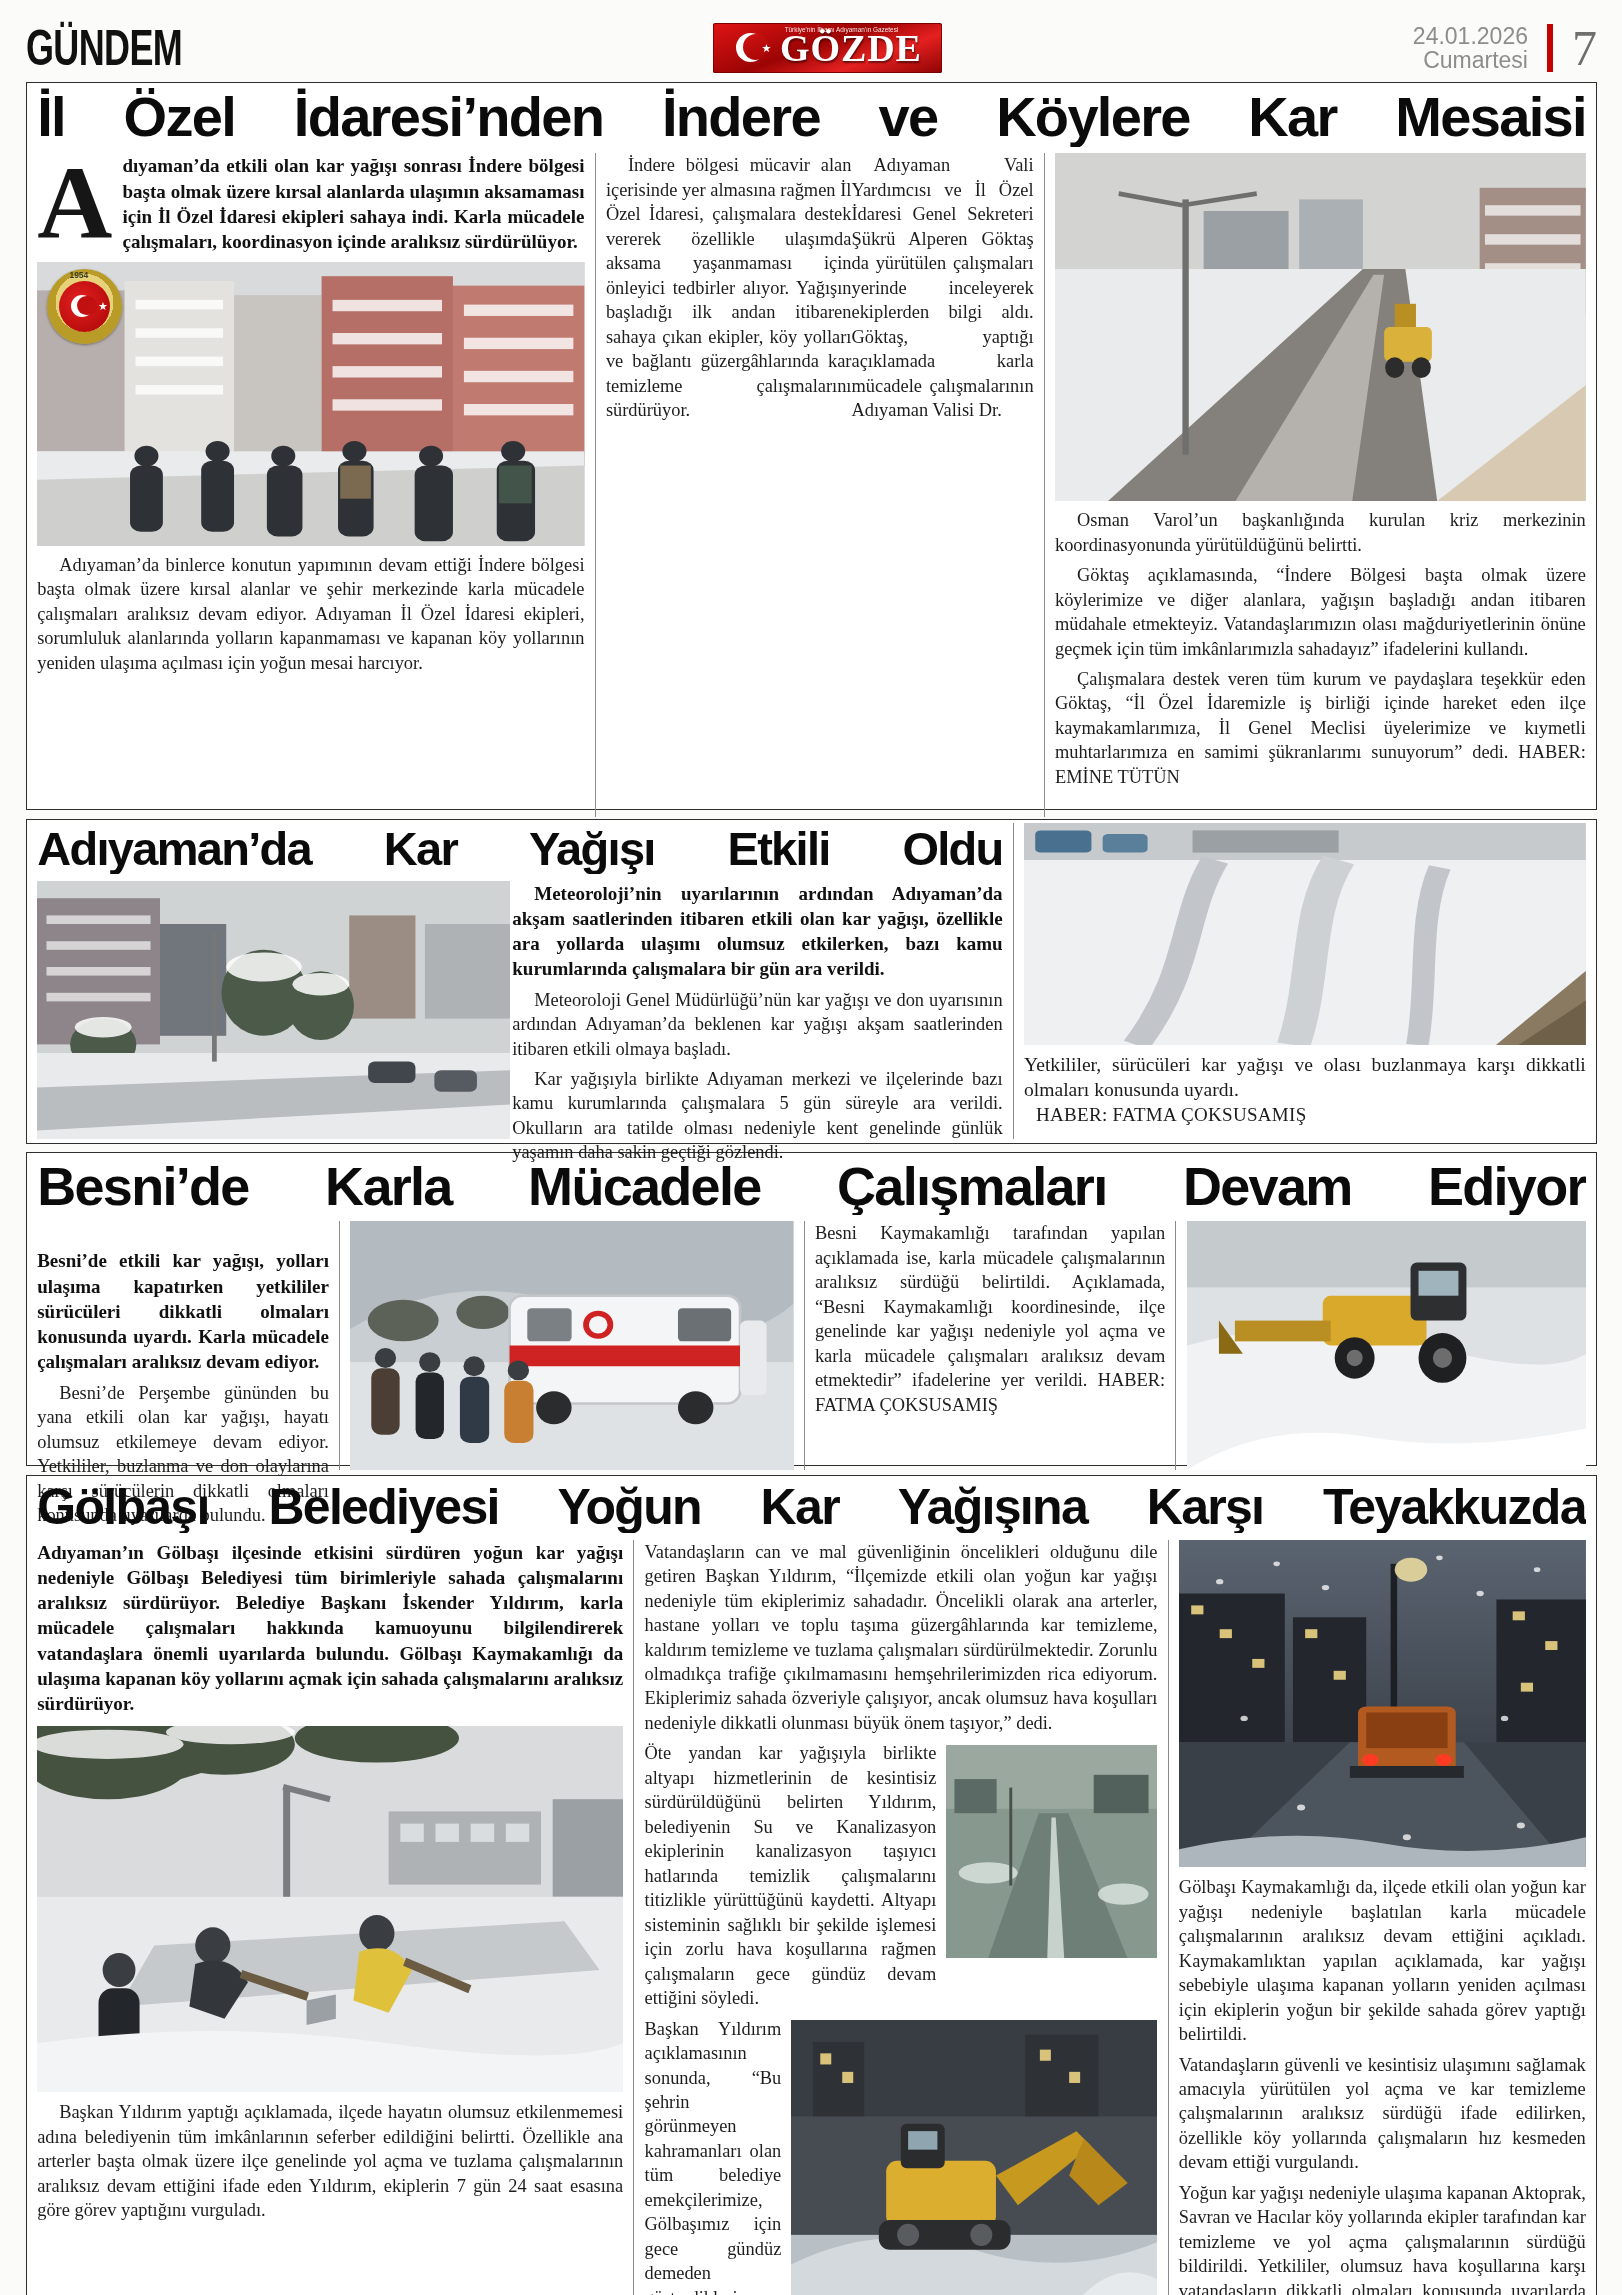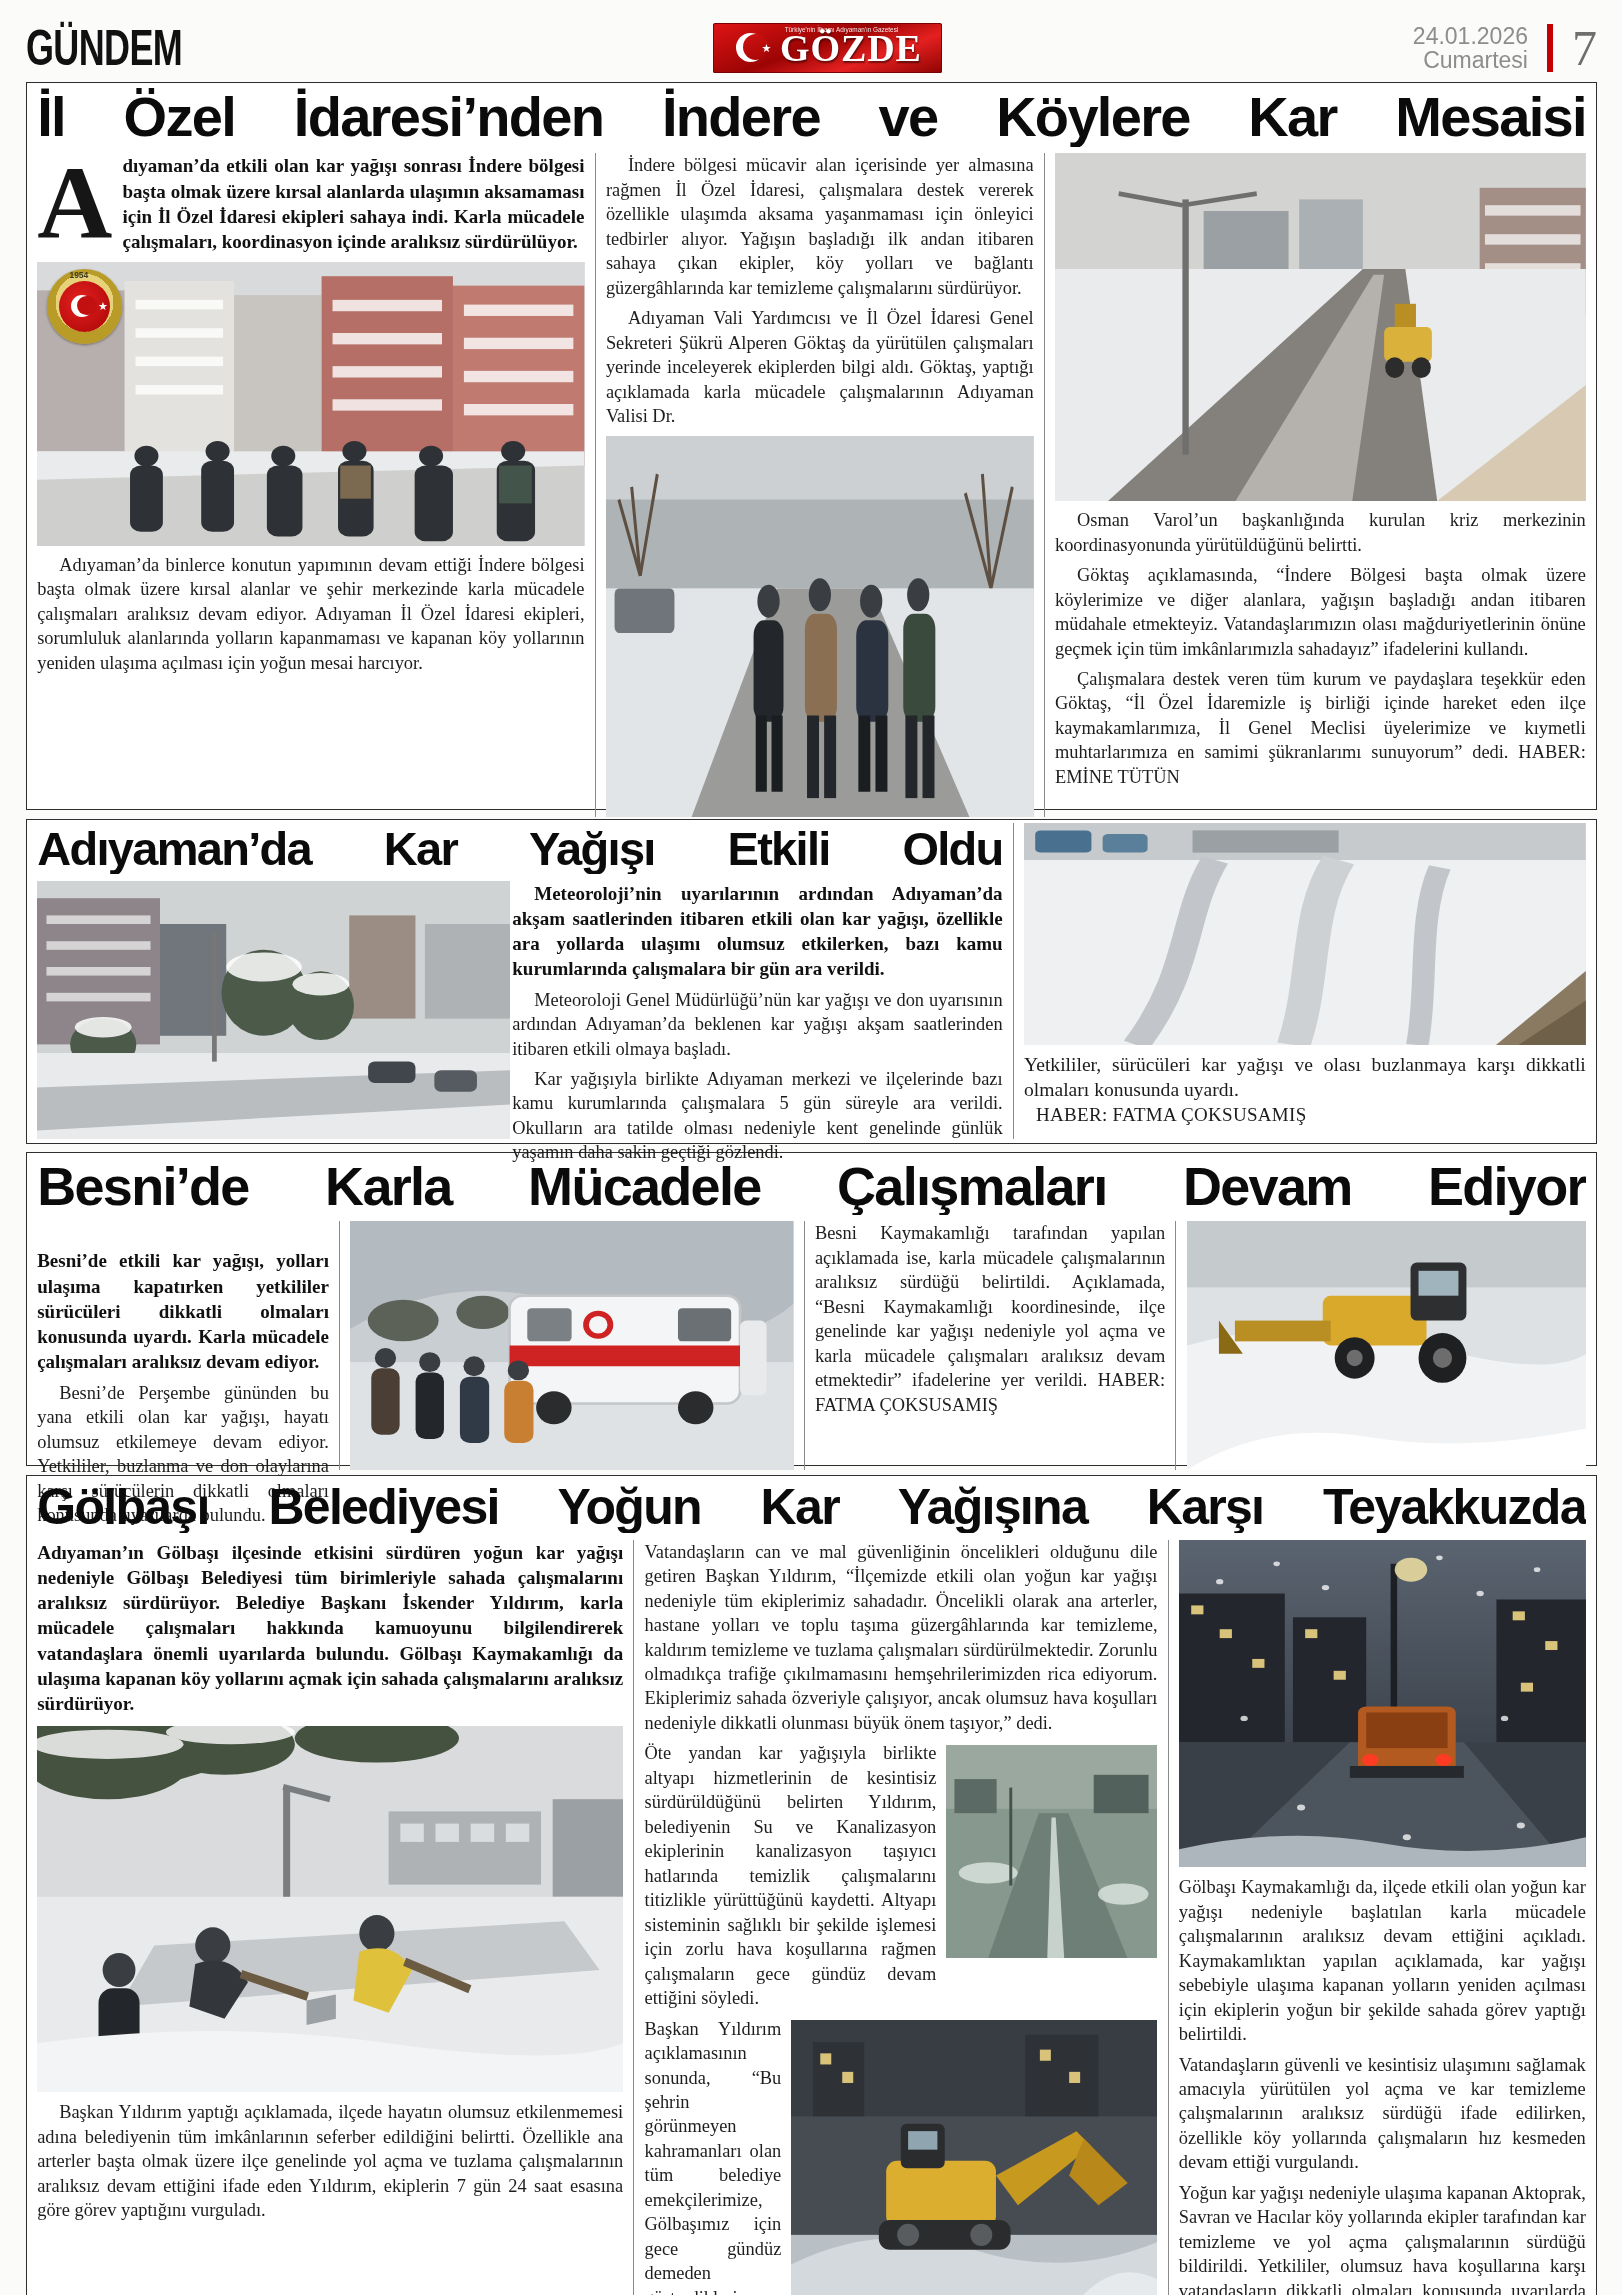--- a/index.html
+++ b/index.html
@@ -60,21 +60,21 @@
   .crest .ring { position:absolute; inset:0; border-radius:50%; background:radial-gradient(circle at 50% 45%, #fff 0 38%, #e7d27a 38% 52%, #b99b28 52% 100%); box-shadow:0 0.9px 2.6px rgba(0,0,0,.4); }
   .crest .flag { position:absolute; inset:12px; border-radius:50%; background:radial-gradient(circle at 40% 40%, #e32020, #a90505); }
   .crest .cmoon { position:absolute; left:24px; top:26px; width:22px; height:22px; border-radius:50%; background:#fff; }
   .crest .cmoon::after { content:""; position:absolute; left:6px; top:0.9px; width:19.6px; height:19.6px; border-radius:50%; background:#c21010; }
   .crest .cstar { position:absolute; right:14.5px; top:31px; color:#fff; font-size:11px; }
   .crest .year { position:absolute; top:0.9px; left:0; right:12px; text-align:center; font-size:8.5px; font-family:"Liberation Sans",sans-serif; color:#3c3c1e; font-weight:700; }
   .float-photo { float:right; margin:3.4px 0 5.1px 10.2px; }
   
   .a1-body { height:664px; }
   .a1-left { width:36%; display:flex; flex-direction:column; }
-  .a1-mid { width:29%; display:flex; flex-direction:column; }
+  .a1-mid { width:29%; display:flex; flex-direction:row; }
   .a1-right { width:35%; display:flex; flex-direction:column; }
   .ph-inspect { height:284px; margin:1.7px 0 6.8px; }
   .ph-walk { flex:1; margin-top:1.7px; }
   .ph-grader-road { height:348px; margin-bottom:6.8px; }
   .a2-wrap { display:flex; }
   .a2-left { width:63%; padding-right:10.2px; }
   .a2-right { width:37%; border-left:0.9px solid #8a8a8a; padding-left:10.2px; }
   .a2-inner { display:flex; height:258px; }
   .a2-inner .txt { padding-left:2px; min-width:0; }
   .ph-city { width:49%; flex:0 0 auto; height:100%; }

